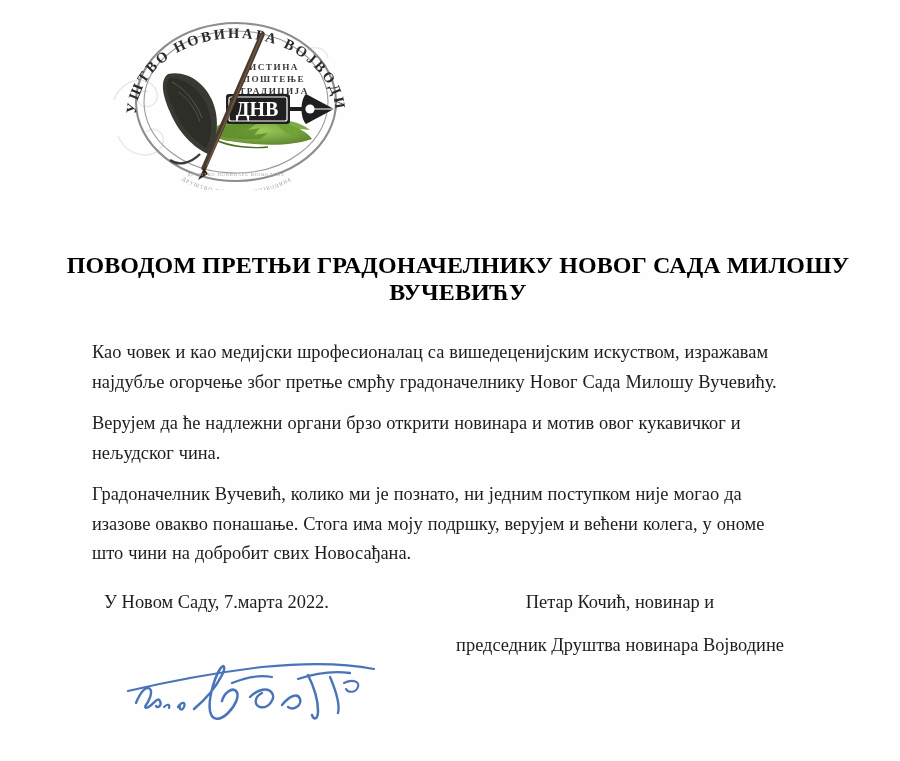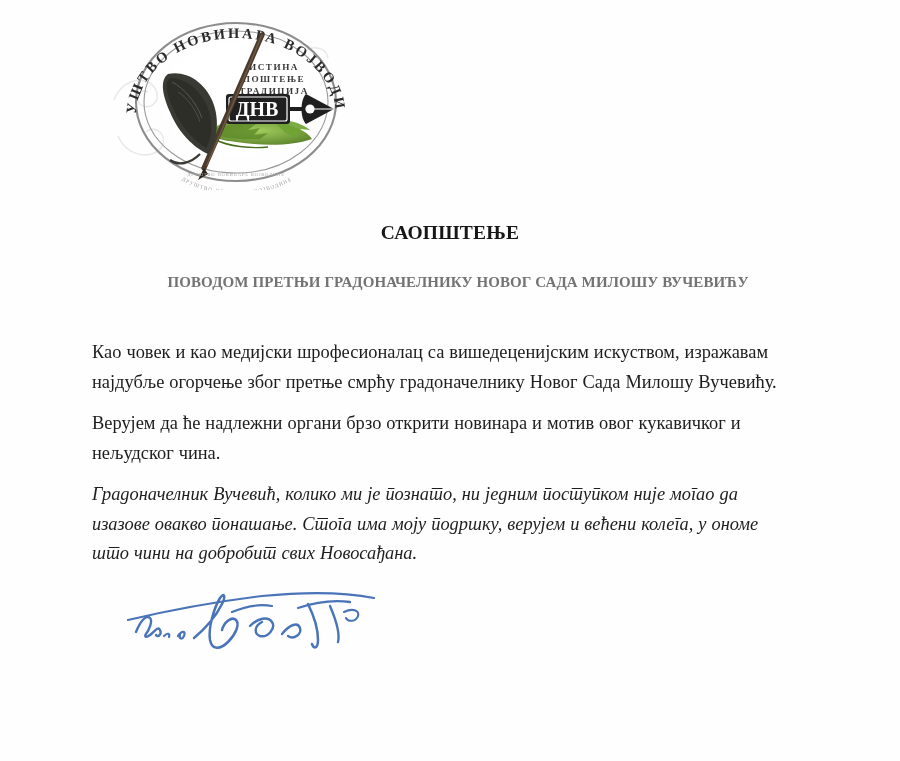--- a/index.html
+++ b/index.html
@@ -45,42 +45,42 @@
   }
   .title-main {
     font-weight: bold;
     font-size: 19.5px;
     letter-spacing: 0.2px;
     color: #171717;
     margin: 0;
   }
   .title-sub {
     font-weight: bold;
-    font-size: 15px;
+    font-size: 24px;
     letter-spacing: 0.1px;
-    color: #737373;
+    color: #000000;
     margin: 30px 0 0 16px;
   }
 
   
   .body-block {
     position: absolute;
     left: 92px;
     top: 338px;
     width: 706px;
   }
   .para {
     font-size: 18.4px;
     line-height: 29.5px;
     color: #1d1d1d;
     margin: 0 0 12px 0;
     text-align: left;
     word-spacing: 0.4px;
   }
-  .para.p3 { margin-bottom: 10px; font-style: italic; }
+  .para.p3 { margin-bottom: 10px; }
 
   
   .footer {
     position: absolute;
     left: 104px;
     top: 588px;
     width: 710px;
   }
   .footer-row {
     display: flex;
@@ -191,31 +191,37 @@
         <path d="M64,74 C76,80 88,94 94,110" stroke="#585850" stroke-width="1" fill="none"></path>
         <path d="M70,84 C80,90 88,102 92,114" stroke="#585850" stroke-width="0.8" fill="none"></path>
         <path d="M92,146 C82,156 70,158 62,152" stroke="#3a3a34" stroke-width="2.4" fill="none"></path>
       </g>
 
       <text x="128" y="168" font-family="Liberation Serif, serif" font-size="4.6" fill="#a8a8a8" text-anchor="middle" letter-spacing="0.8">ДРУШТВО НОВИНАРА ВОЈВОДИНЕ</text>
     </svg>
   </div>
 
   <div class="heading-wrap">
-    <h1 class="title-main">САОПШТЕЊЕ</h1>
     <h2 class="title-sub">ПОВОДОМ ПРЕТЊИ ГРАДОНАЧЕЛНИКУ НОВОГ САДА МИЛОШУ ВУЧЕВИЋУ</h2>
   </div>
 
   <div class="body-block">
     <p class="para p1">Као човек и као медијски шрофесионалац са вишедеценијским искуством, изражавам најдубље огорчење због претње смрћу градоначелнику Новог Сада Милошу Вучевићу.</p>
     <p class="para p2">Верујем да ће надлежни органи брзо открити новинара и мотив овог кукавичког и нељудског чина.</p>
     <p class="para p3">Градоначелник Вучевић, колико ми је познато, ни једним поступком није могао да изазове овакво понашање. Стога има моју подршку, верујем и већени колега, у ономе што чини на добробит свих Новосађана.</p>
   </div>
 
   <div class="footer">
+    <div class="footer-row">
+      <div class="place-date">У Новом Саду, 7.марта 2022.</div>
+      <div class="signer">
+        <div class="signer-line name">Петар Кочић, новинар и</div>
+        <div class="signer-line role">председник Друштва новинара Војводине</div>
+      </div>
+    </div>
 
     <div class="signature-wrap">
       <svg class="signature-svg" viewBox="0 0 330 74" xmlns="http://www.w3.org/2000/svg">
         <g fill="none" stroke="#4a74b8" stroke-linecap="round" stroke-linejoin="round">
           <path d="M6,38 C40,30 90,20 140,14 C180,10 222,10 252,16" stroke-width="2.2"></path>
           <path d="M14,50 C18,40 24,32 28,36 C31,39 27,48 24,52 C22,55 24,56 28,53
                    C33,49 36,44 38,48 C40,52 36,56 34,53" stroke-width="2.4"></path>
           <path d="M42,54 C46,50 48,52 47,55" stroke-width="2.2"></path>
           <path d="M56,54 C60,48 64,49 62,54 C60,58 57,57 58,53" stroke-width="2.3"></path>
           <path d="M72,56 C84,46 94,34 100,22 C104,14 102,10 98,16

